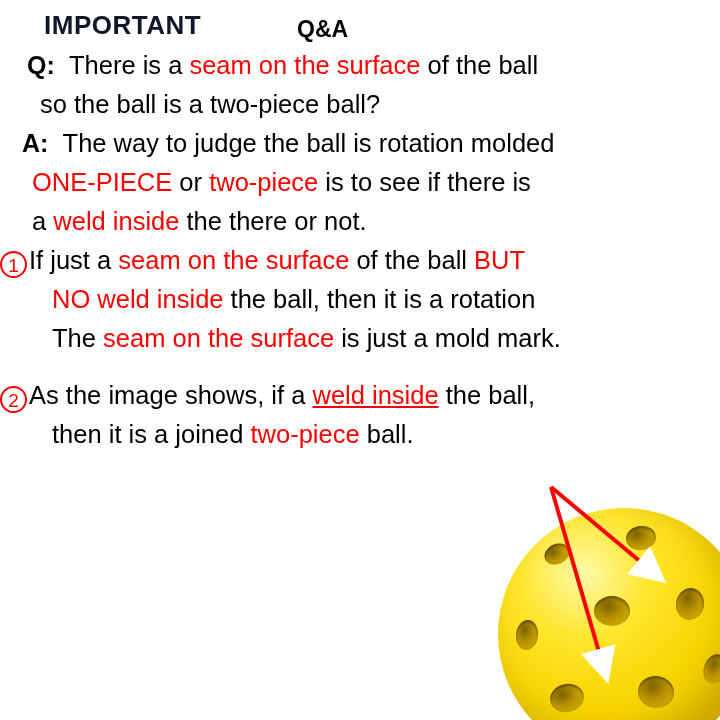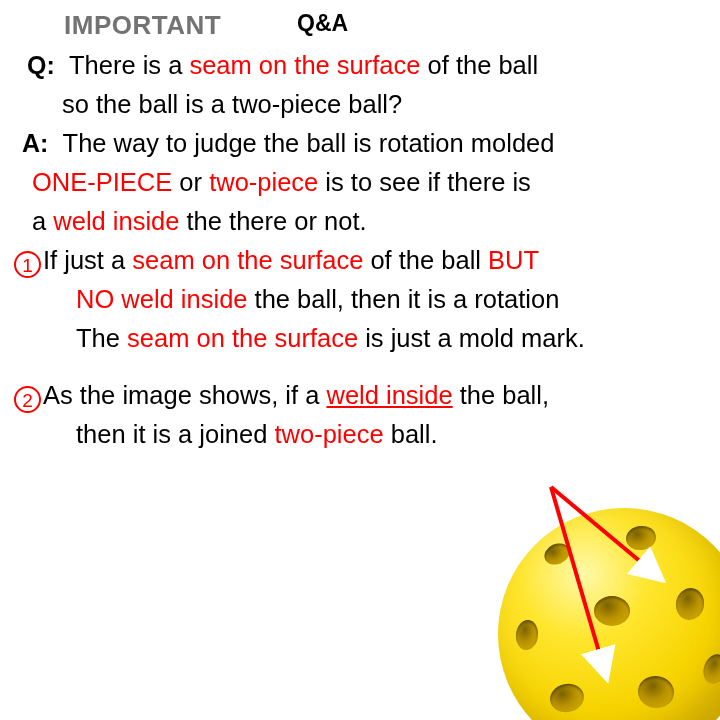--- a/index.html
+++ b/index.html
@@ -30,53 +30,52 @@
     left: 0;
     width: 720px;
     height: 38px;
   }
   .hdr-important {
     position: absolute;
     left: 44px;
     top: 4px;
     font-size: 26px;
     font-weight: bold;
-    color: #737373;
+    color: #0f172a;
     letter-spacing: 0.5px;
-    margin-left: 20px;
   }
   .hdr-qa {
     position: absolute;
     left: 297px;
-    top: 4px;
+    top: 10px;
     font-size: 23px;
     font-weight: bold;
     color: #000000;
   }
 
   
   .textblock {
     position: absolute;
     left: 0;
     top: 46px;
     width: 720px;
   }
   .line {
     position: relative;
     font-size: 25.5px;
     line-height: 39px;
     white-space: nowrap;
     color: #000;
   }
   .line.indent-q { padding-left: 27px; }
-  .line.indent-q2 { padding-left: 62px; }
+  .line.indent-q2 { padding-left: 40px; }
   .line.indent-a { padding-left: 22px; }
   .line.indent-a2 { padding-left: 32px; }
-  .line.indent-num { padding-left: 14px; }
-  .line.indent-sub { padding-left: 76px; }
+  .line.indent-num { }
+  .line.indent-sub { padding-left: 52px; }
 
   .label {
     font-weight: bold;
     font-size: 25px;
   }
   .red { color: #ff0000; }
   .underline { text-decoration: underline; }
 
   
   .circnum {

